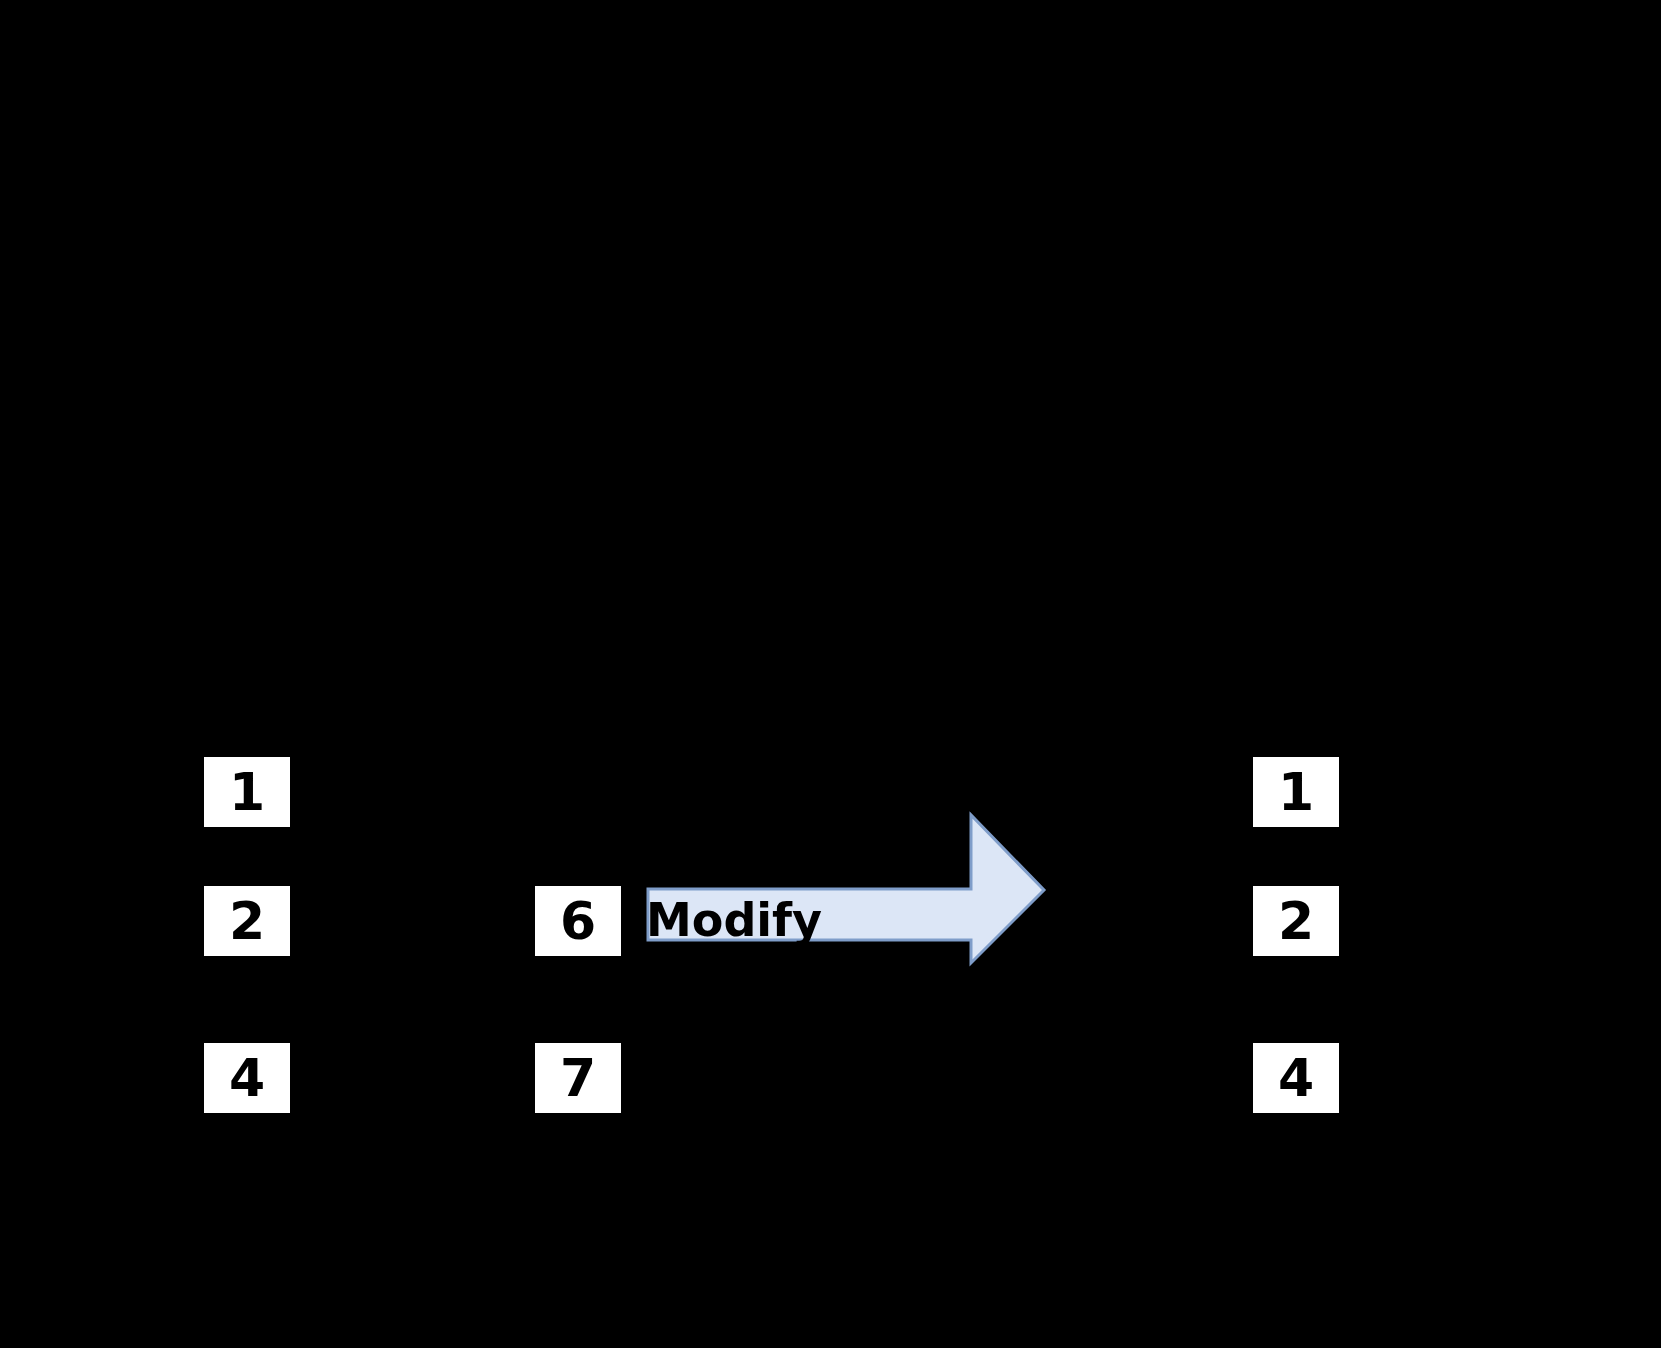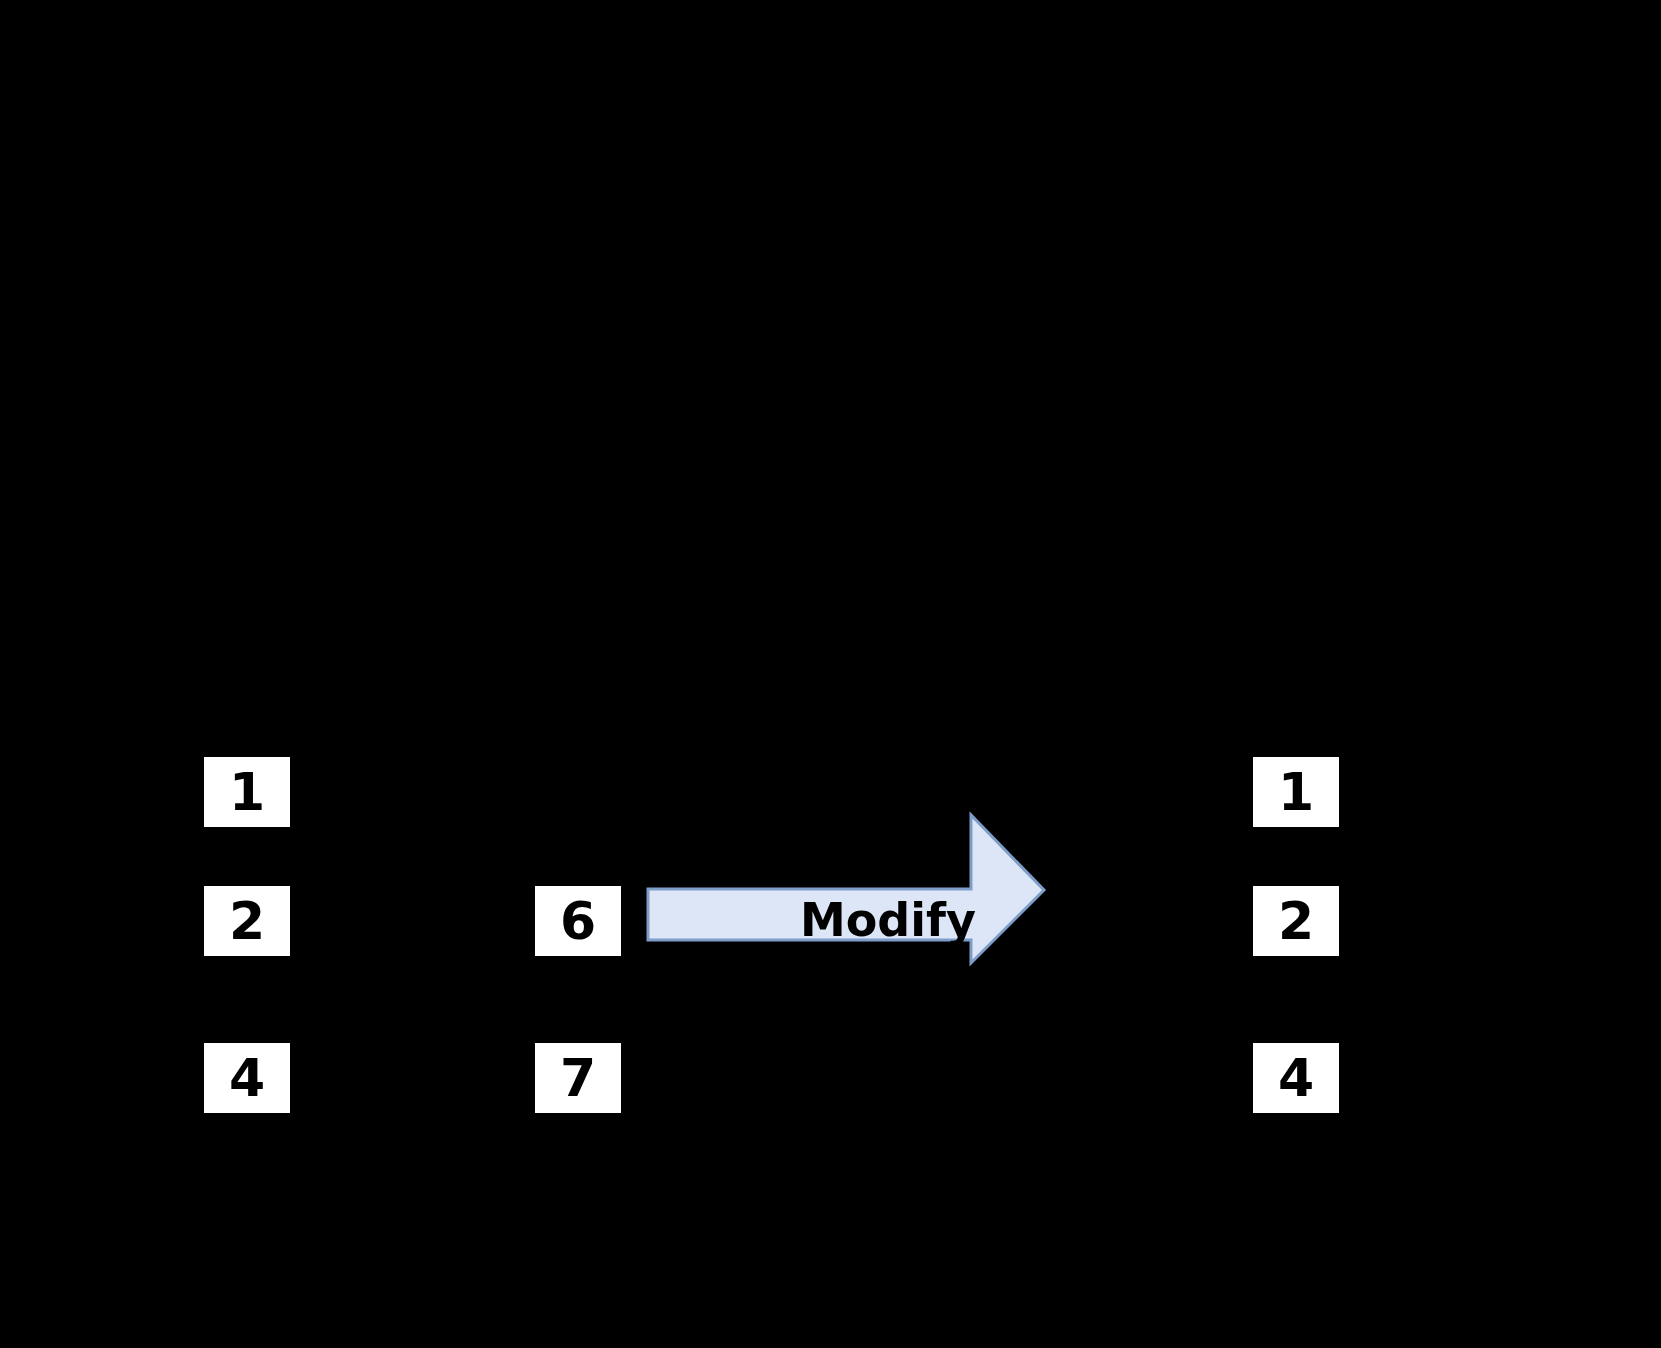--- a/index.html
+++ b/index.html
@@ -67,21 +67,21 @@
     overflow: visible;
   }
   #modify-arrow .arrow-label {
     position: absolute;
     left: 0;
     top: 0;
     width: 330px;
     height: 152px;
     display: flex;
     align-items: center;
-    justify-content: flex-end;
+    justify-content: flex-start;
     pointer-events: none;
   }
   #modify-arrow .arrow-label span {
     font-family: "DejaVu Sans", sans-serif;
     font-weight: 700;
     font-size: 46px;
     color: #000000;
     line-height: 1;
     transform: translateY(32px);
   }

